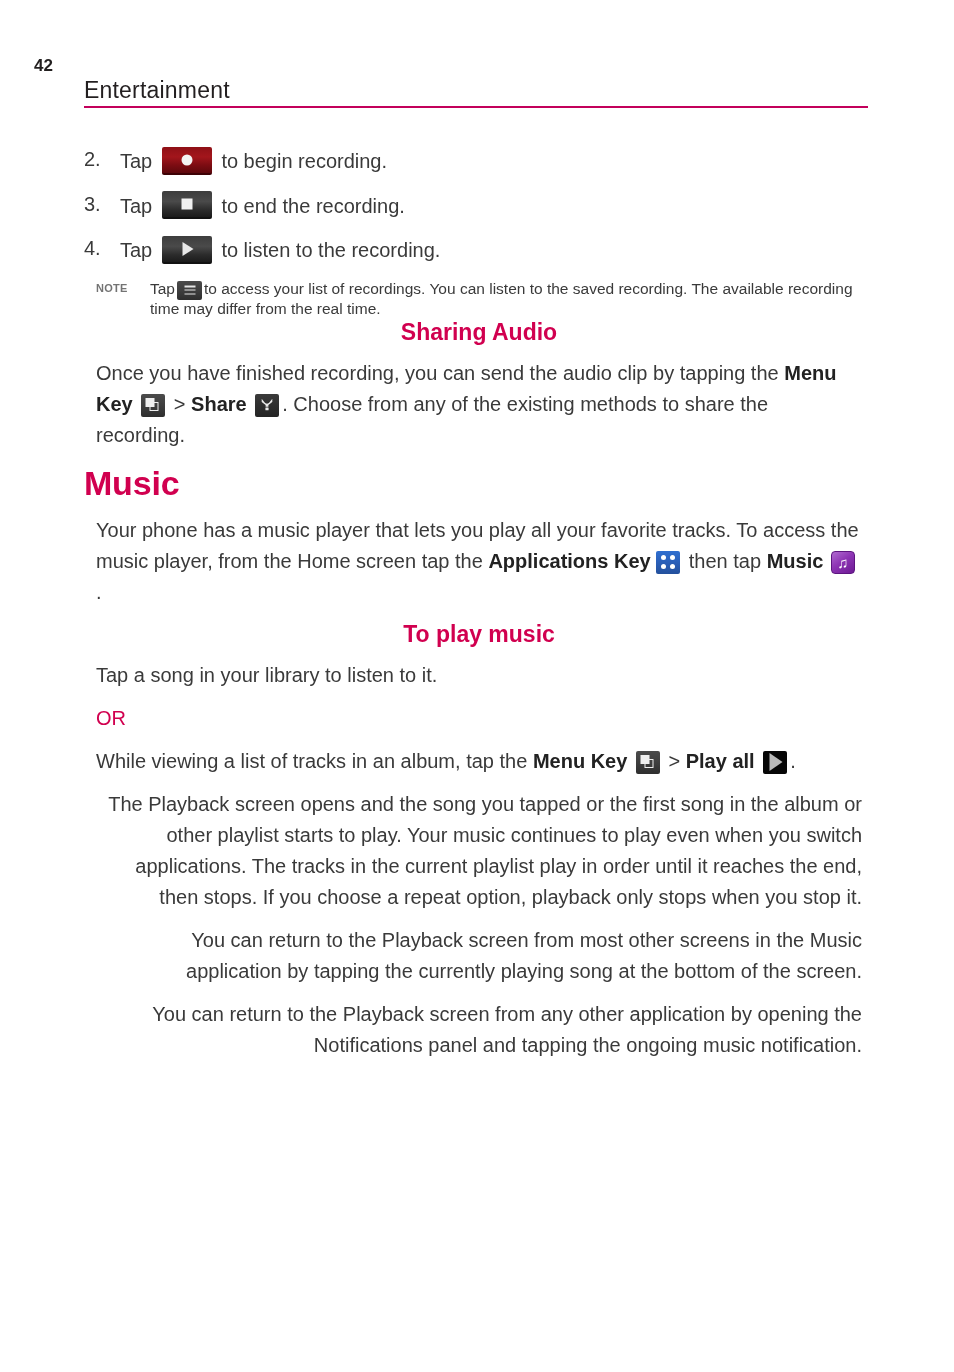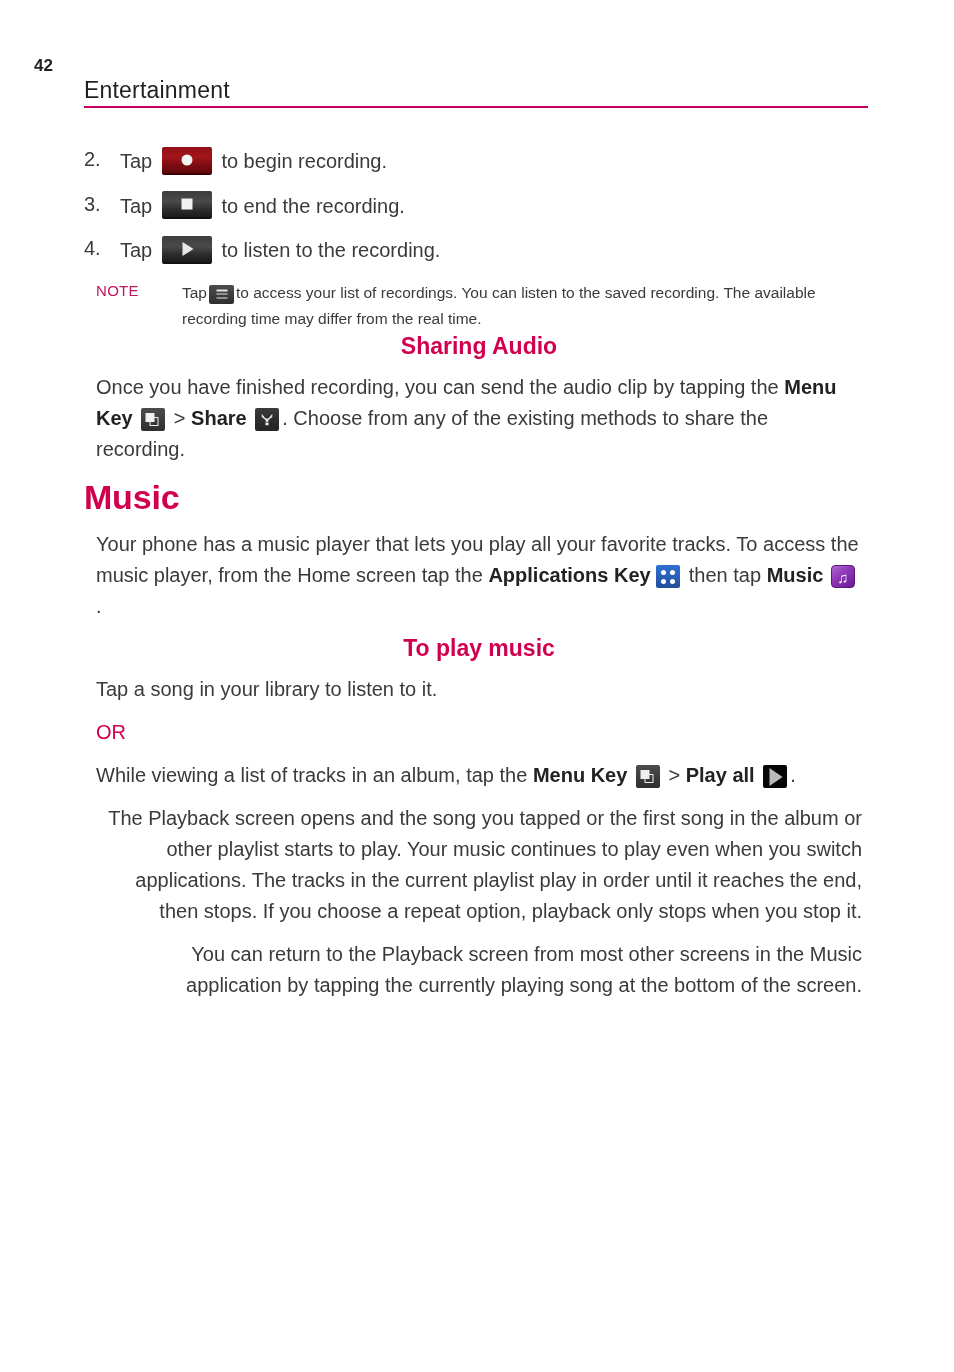--- a/index.html
+++ b/index.html
@@ -271,29 +271,29 @@
   .note-block {
     position: relative;
     margin-top: 2px;
     margin-left: 12px;
     width: 760px;
   }
   .note-label {
     position: absolute;
     left: 0;
     top: 2px;
-    font-size: 15px;
-    font-weight: normal;
-    color: #be185d;
+    font-size: 11px;
+    font-weight: bold;
+    color: #737373;
     letter-spacing: 0.3px;
   }
   .note-text {
-    margin-left: 86px;
+    margin-left: 54px;
     font-size: 15.5px;
-    line-height: 26px;
+    line-height: 18px;
     color: #3a3a3a;
   }
   .note-icon {
     width: 25px;
     height: 19px;
     border-radius: 2px;
     margin: 0 2px;
   }
 
   
@@ -423,15 +423,16 @@
 
     <p class="body mt-20"><span>While viewing a list of tracks in an album, tap the </span><span class="b">Menu Key</span> <span class="chip icon-sq icon-dark"><span class="glyph-menu">
             <span class="sq-back"></span>
             <span class="sq-front"></span>
           </span></span> <span>&gt;</span> <span class="b">Play all</span> <span class="chip icon-sq icon-black"><span class="glyph-tri-lg"></span></span><span>.</span></p>
 
     <p class="body mt-26">The Playback screen opens and the song you tapped or the first song in the album or other playlist starts to play. Your music continues to play even when you switch applications. The tracks in the current playlist play in order until it reaches the end, then stops. If you choose a repeat option, playback only stops when you stop it.</p>
 
     <p class="body mt-26">You can return to the Playback screen from most other screens in the Music application by tapping the currently playing song at the bottom of the screen.</p>
 
+    <p class="body mt-26">You can return to the Playback screen from any other application by opening the Notifications panel and tapping the ongoing music notification.</p>
 
   </div>
 </div>
 
 </body></html>

